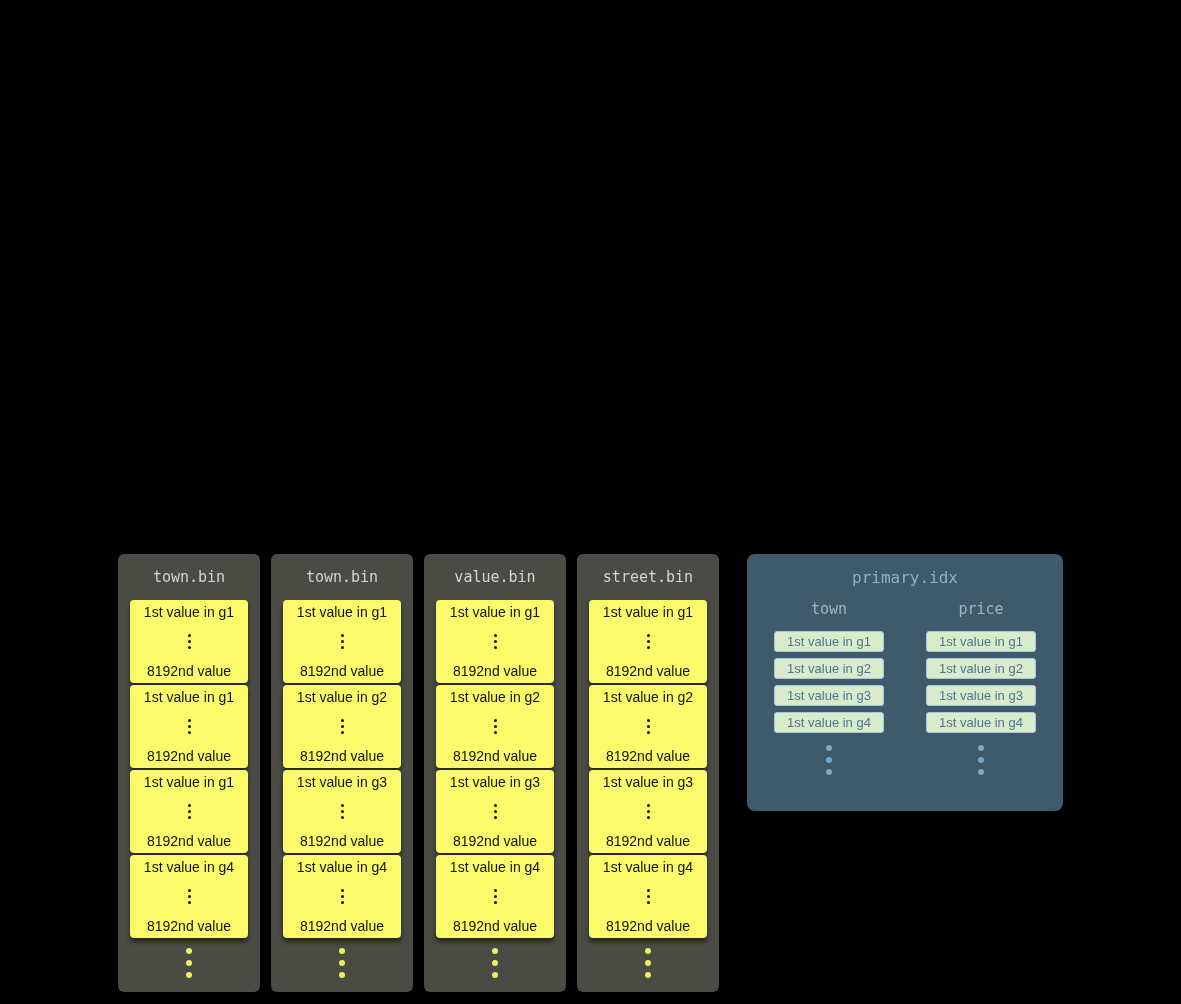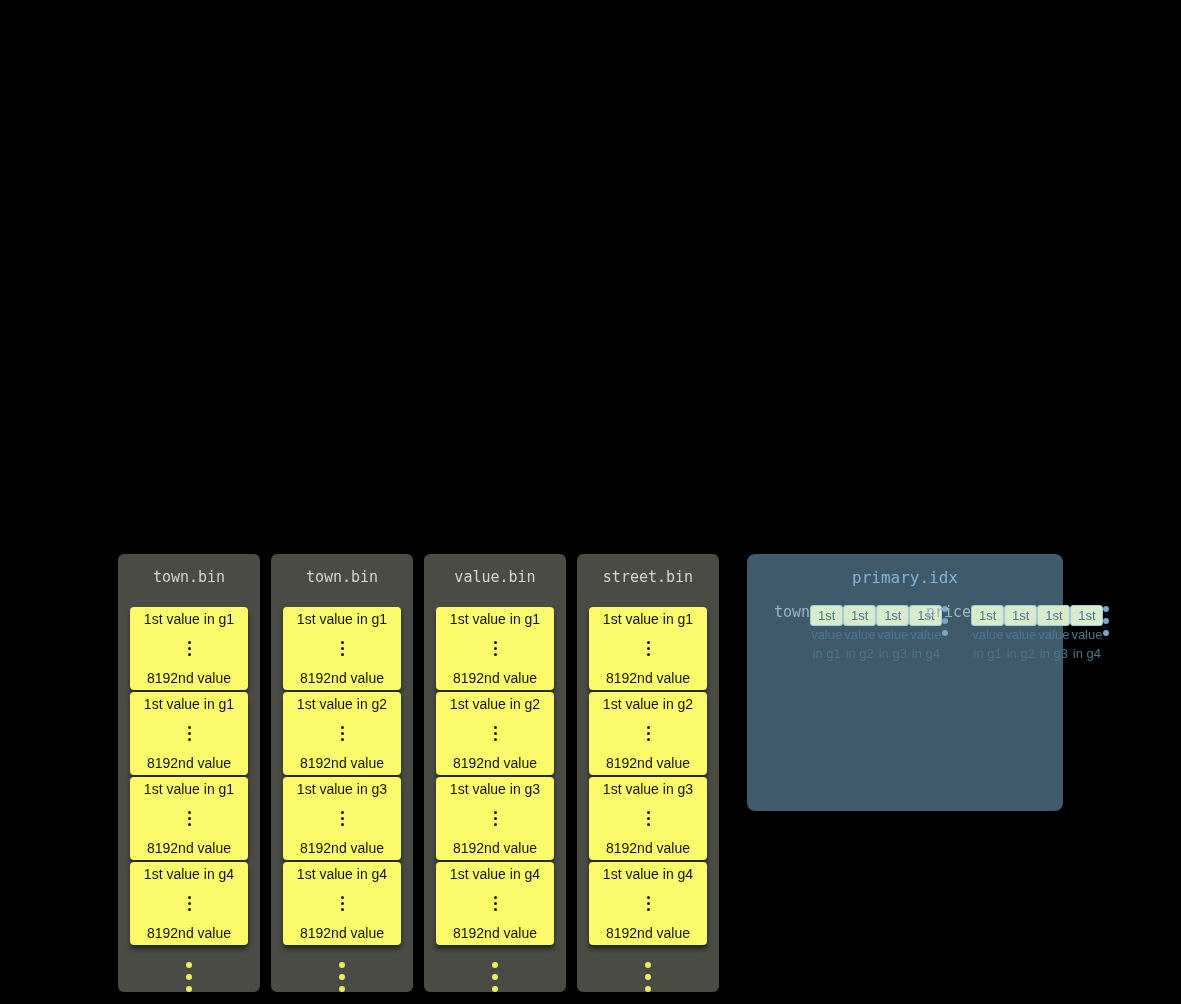--- a/index.html
+++ b/index.html
@@ -4,21 +4,21 @@
 <style>
   * { margin:0; padding:0; box-sizing:border-box; }
   html,body { background:#000; }
   .stage {
     position:relative; width:1181px; height:1004px; background:#000;
     overflow:hidden; font-family:"Liberation Sans", sans-serif;
   }
   .bins { position:absolute; left:118px; top:554px; display:flex; gap:11px; }
   .bin-panel {
     width:142px; height:438px; background:#4b4b45; border-radius:6px;
-    display:flex; flex-direction:column; align-items:center;justify-content:space-between;
+    display:flex; flex-direction:column; align-items:center;
   }
   .bin-title {
     height:46px; display:flex; align-items:center; justify-content:center;
     font-family:"DejaVu Sans Mono", monospace; font-size:15px; color:#d4d4d0;
   }
   .granules { display:flex; flex-direction:column; gap:2px; }
   .granule-card {
     width:118px; height:83px; background:#fafa6a; border-radius:4px;
     box-shadow:0 4px 4px rgba(0,0,0,.5);
     display:flex; flex-direction:column; align-items:center; justify-content:space-between;
@@ -31,21 +31,21 @@
   .bin-panel .more-dots i { background:#eded64; }
   .idx-panel {
     position:absolute; left:747px; top:554px; width:316px; height:257px;
     background:#3e5a6b; border-radius:8px;
   }
   .idx-title {
     text-align:center; padding-top:14px;
     font-family:"DejaVu Sans Mono", monospace; font-size:16px; color:#86b3d3;
   }
   .idx-cols { display:flex; justify-content:center; gap:42px; margin-top:13px; }
-  .idx-col { width:110px; display:flex; flex-direction:row; align-items:center; }
+  .idx-col { width:110px; display:flex; flex-direction:column; align-items:center; }
   .idx-col-title {
     font-family:"DejaVu Sans Mono", monospace; font-size:15px; color:#9fb6c3;
     margin-bottom:13px;
   }
   .idx-entry {
     width:110px; height:21px; margin-bottom:6px; background:#d8eccb;
     border:1px solid #a5c9dc; border-radius:3px; color:#4d7590;
     font-size:13px; line-height:19px; text-align:center;
   }
   .idx-col .more-dots { margin-top:6px; }

